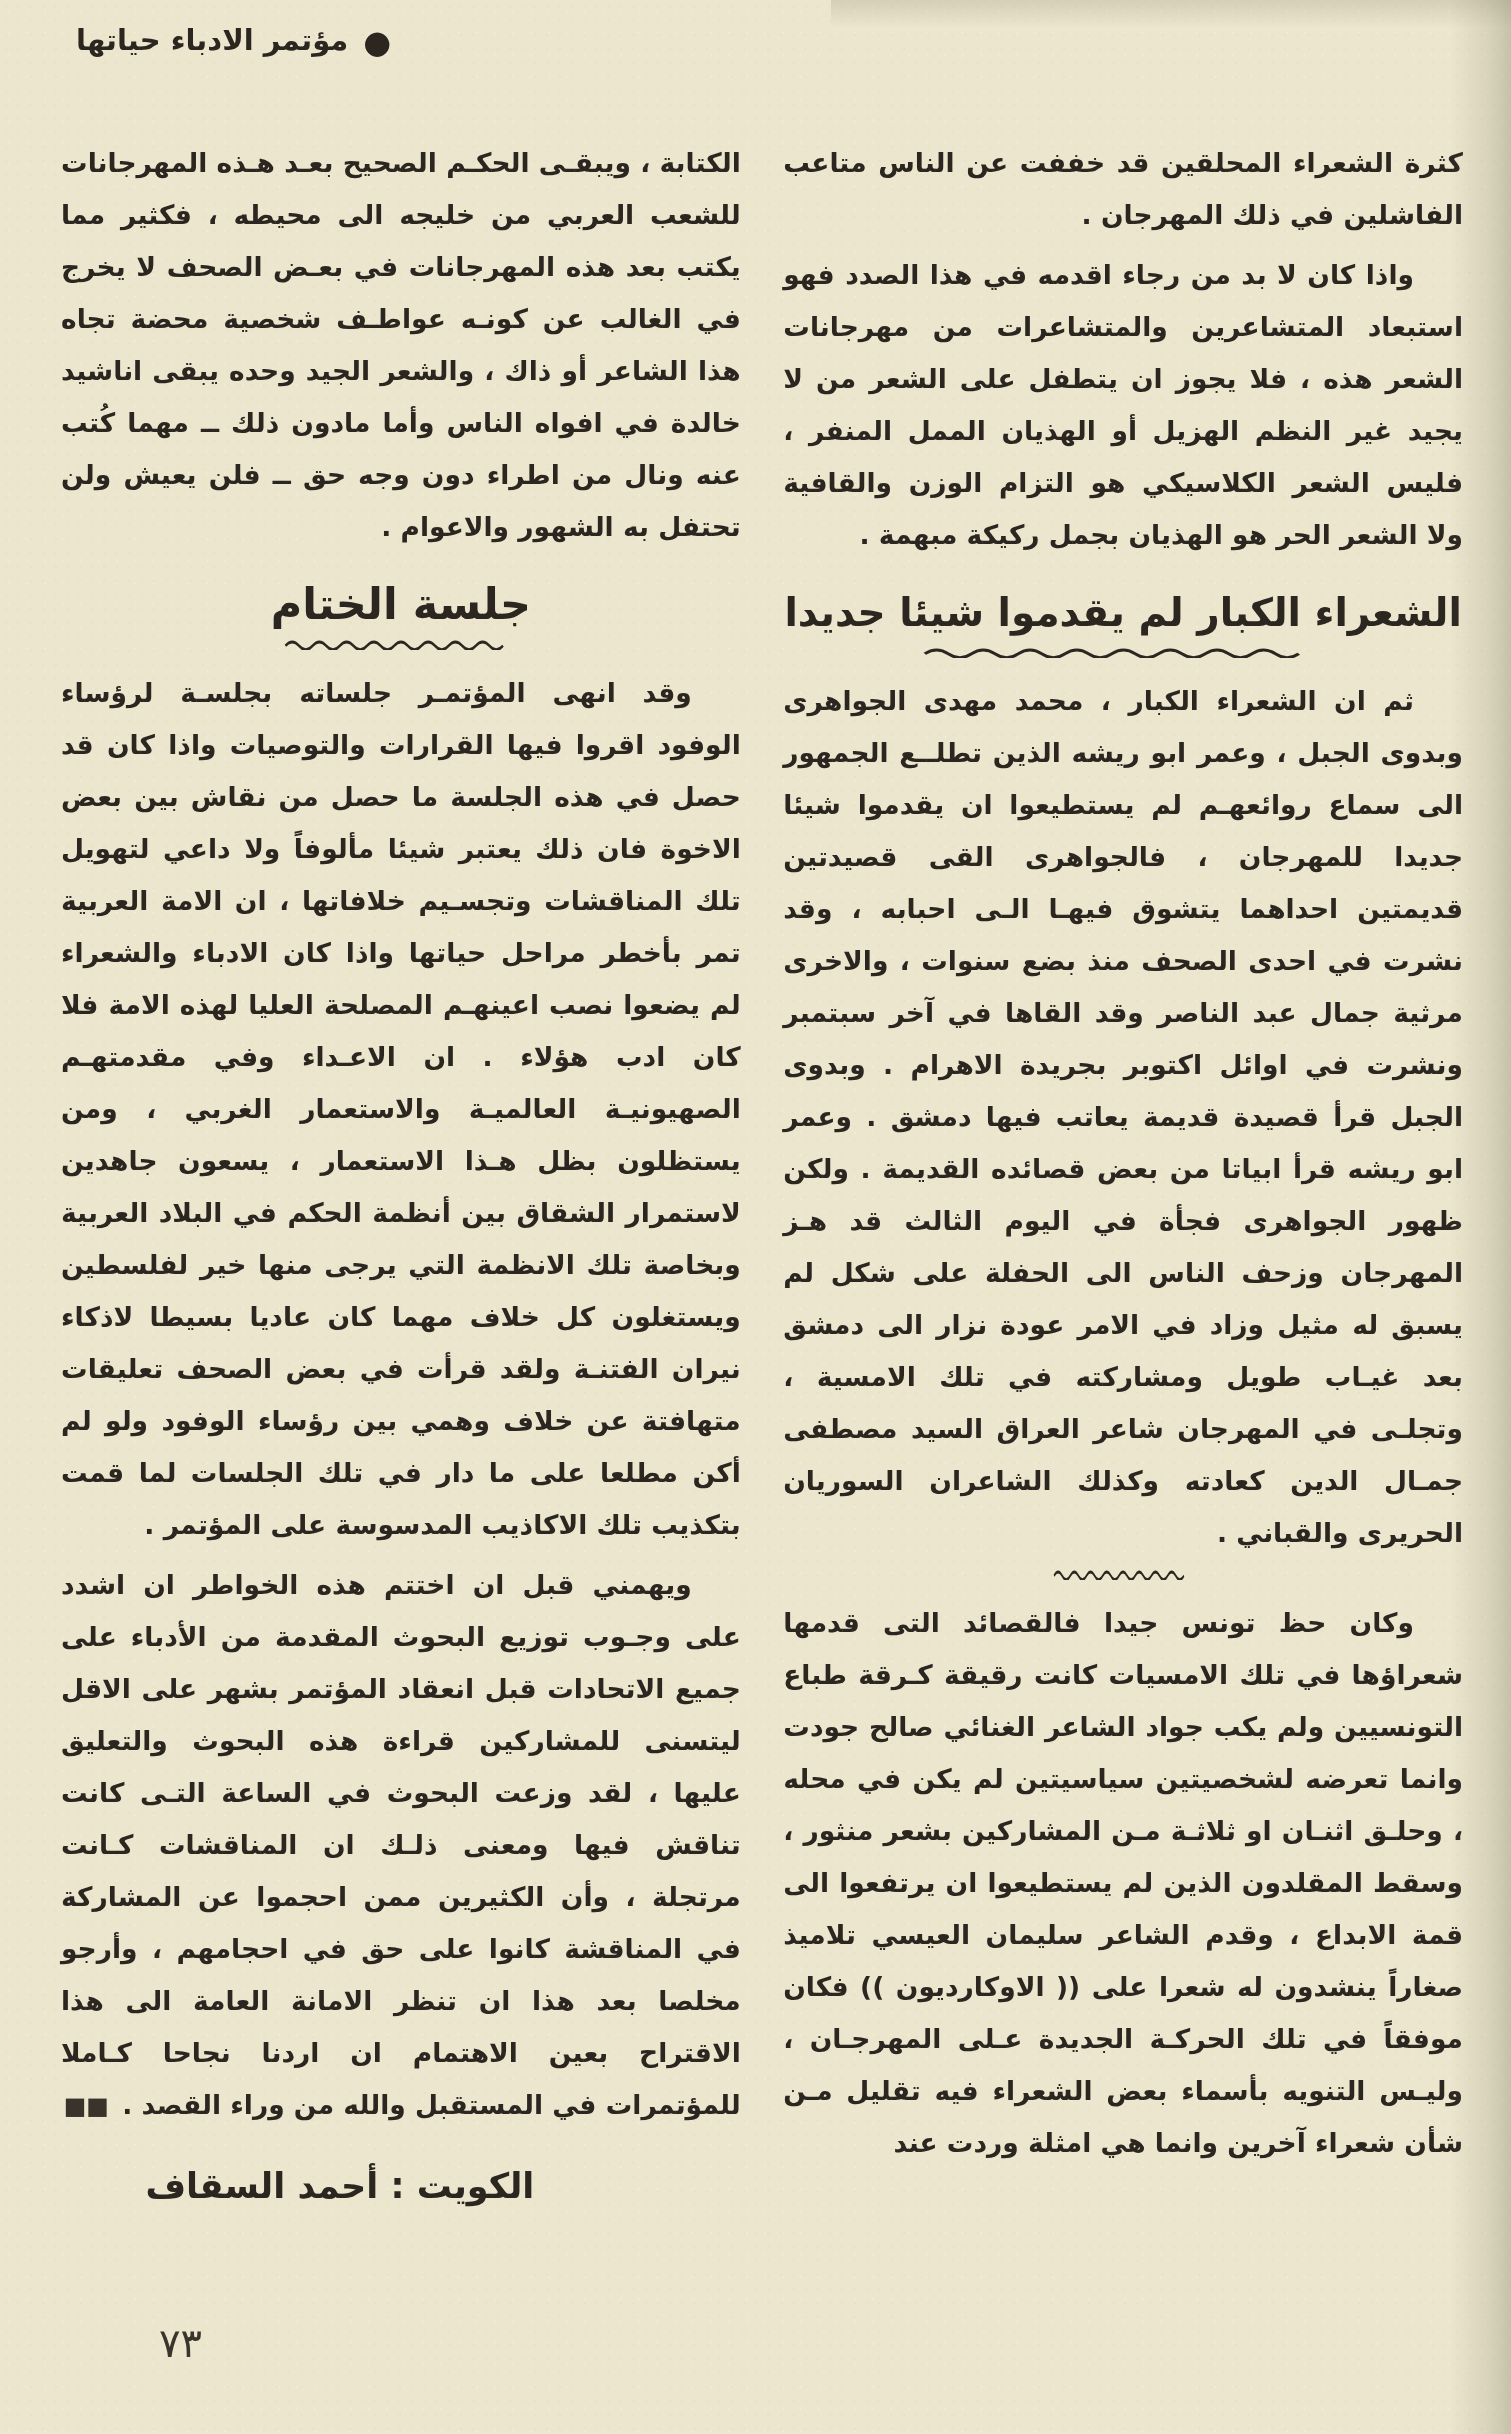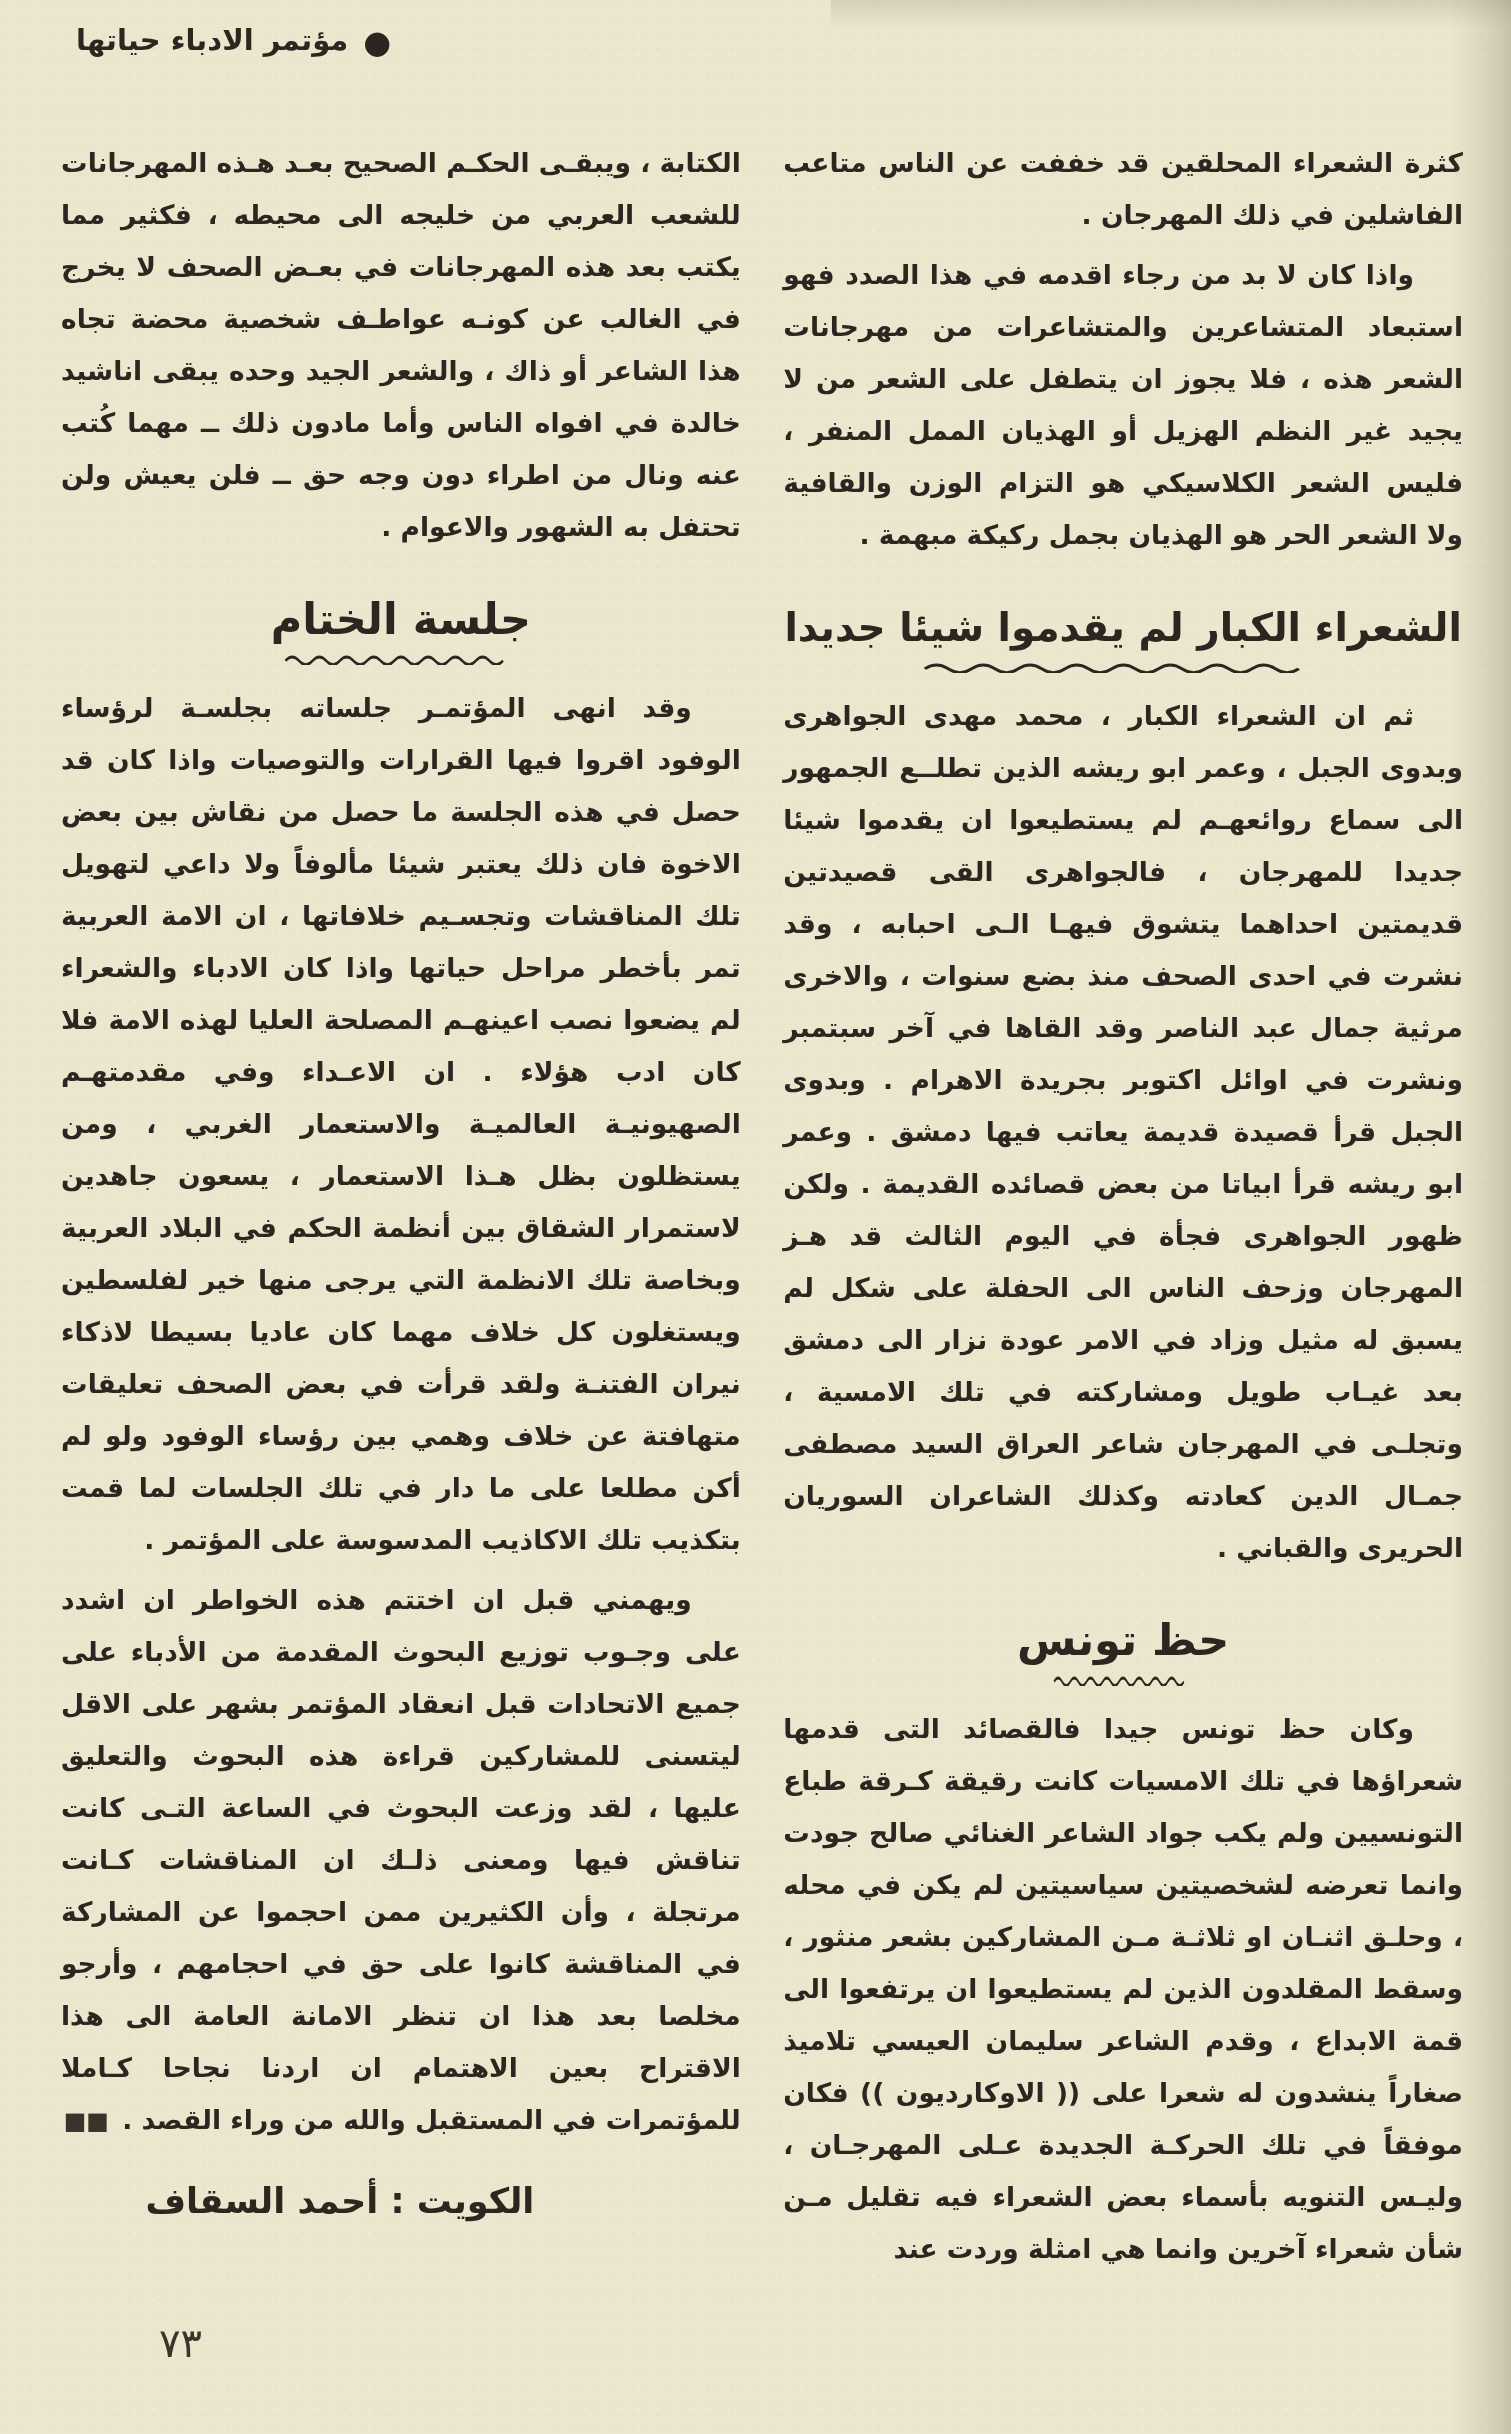--- a/index.html
+++ b/index.html
@@ -45,21 +45,21 @@
   .col p{
     margin:8px;
     font-size:26.5px;
     line-height:52px;
     font-weight:bold;
     text-align:justify;
     text-justify:inter-word;
   }
   .indent{text-indent:49px;}
   .col h2{
-    margin:38px 0 0;
+    margin:23px 0 0;
     text-align:center;
     font-weight:bold;
     font-size:40px;
     line-height:57px;
   }
   .col h2.h-big{font-size:39px;}
   .col h2.h-med{font-size:43px;}
   .wavy{display:block;margin:3.8px auto 17px;}
   .endmark{
     font-size:24px;
@@ -97,21 +97,20 @@
       <p>كثرة الشعراء المحلقين قد خففت عن الناس متاعب الفاشلين في ذلك المهرجان .</p>
       <p class="indent">واذا كان لا بد من رجاء اقدمه في هذا الصدد فهو استبعاد المتشاعرين والمتشاعرات من مهرجانات الشعر هذه ، فلا يجوز ان يتطفل على الشعر من لا يجيد غير النظم الهزيل أو الهذيان الممل المنفر ، فليس الشعر الكلاسيكي هو التزام الوزن والقافية ولا الشعر الحر هو الهذيان بجمل ركيكة مبهمة .</p>
 
       <h2 class="h-big">الشعراء الكبار لم يقدموا شيئا جديدا</h2>
       <svg class="wavy" width="409" height="13.2" viewBox="0 0 280 12" preserveAspectRatio="none">
         <path d="M4,8 q8,-7 16,0 t16,0 t16,0 t16,0 t16,0 t16,0 t16,0 t16,0 t16,0 t16,0 t16,0 t16,0 t16,0 t16,0 t16,0 t16,0" fill="none" stroke="#2B2620" stroke-width="2.6"></path>
       </svg>
 
       <p class="indent">ثم ان الشعراء الكبار ، محمد مهدى الجواهرى وبدوى الجبل ، وعمر ابو ريشه الذين تطلــع الجمهور الى سماع روائعهـم لم يستطيعوا ان يقدموا شيئا جديدا للمهرجان ، فالجواهرى القى قصيدتين قديمتين احداهما يتشوق فيهـا الـى احبابه ، وقد نشرت في احدى الصحف منذ بضع سنوات ، والاخرى مرثية جمال عبد الناصر وقد القاها في آخر سبتمبر ونشرت في اوائل اكتوبر بجريدة الاهرام . وبدوى الجبل قرأ قصيدة قديمة يعاتب فيها دمشق . وعمر ابو ريشه قرأ ابياتا من بعض قصائده القديمة . ولكن ظهور الجواهرى فجأة في اليوم الثالث قد هـز المهرجان وزحف الناس الى الحفلة على شكل لم يسبق له مثيل وزاد في الامر عودة نزار الى دمشق بعد غيـاب طويل ومشاركته في تلك الامسية ، وتجلـى في المهرجان شاعر العراق السيد مصطفى جمـال الدين كعادته وكذلك الشاعران السوريان الحريرى والقباني .</p>
 
-      <h2 class="h-med">حظ تونس</h2>
       <svg class="wavy" width="142" height="13.2" viewBox="0 0 280 12" preserveAspectRatio="none">
         <path d="M4,8 q8,-7 16,0 t16,0 t16,0 t16,0 t16,0 t16,0 t16,0 t16,0 t16,0 t16,0 t16,0 t16,0 t16,0 t16,0 t16,0 t16,0" fill="none" stroke="#2B2620" stroke-width="2.6"></path>
       </svg>
 
       <p class="indent">وكان حظ تونس جيدا فالقصائد التى قدمها شعراؤها في تلك الامسيات كانت رقيقة كـرقة طباع التونسيين ولم يكب جواد الشاعر الغنائي صالح جودت وانما تعرضه لشخصيتين سياسيتين لم يكن في محله ، وحلـق اثنـان او ثلاثـة مـن المشاركين بشعر منثور ، وسقط المقلدون الذين لم يستطيعوا ان يرتفعوا الى قمة الابداع ، وقدم الشاعر سليمان العيسي تلاميذ صغاراً ينشدون له شعرا على (( الاوكارديون )) فكان موفقاً في تلك الحركـة الجديدة عـلى المهرجـان ، وليـس التنويه بأسماء بعض الشعراء فيه تقليل مـن شأن شعراء آخرين وانما هي امثلة وردت عند</p>
     </section>
 
     <section class="col">
       <p>الكتابة ، ويبقـى الحكـم الصحيح بعـد هـذه المهرجانات للشعب العربي من خليجه الى محيطه ، فكثير مما يكتب بعد هذه المهرجانات في بعـض الصحف لا يخرج في الغالب عن كونـه عواطـف شخصية محضة تجاه هذا الشاعر أو ذاك ، والشعر الجيد وحده يبقى اناشيد خالدة في افواه الناس وأما مادون ذلك ــ مهما كُتب عنه ونال من اطراء دون وجه حق ــ فلن يعيش ولن تحتفل به الشهور والاعوام .</p>
 

